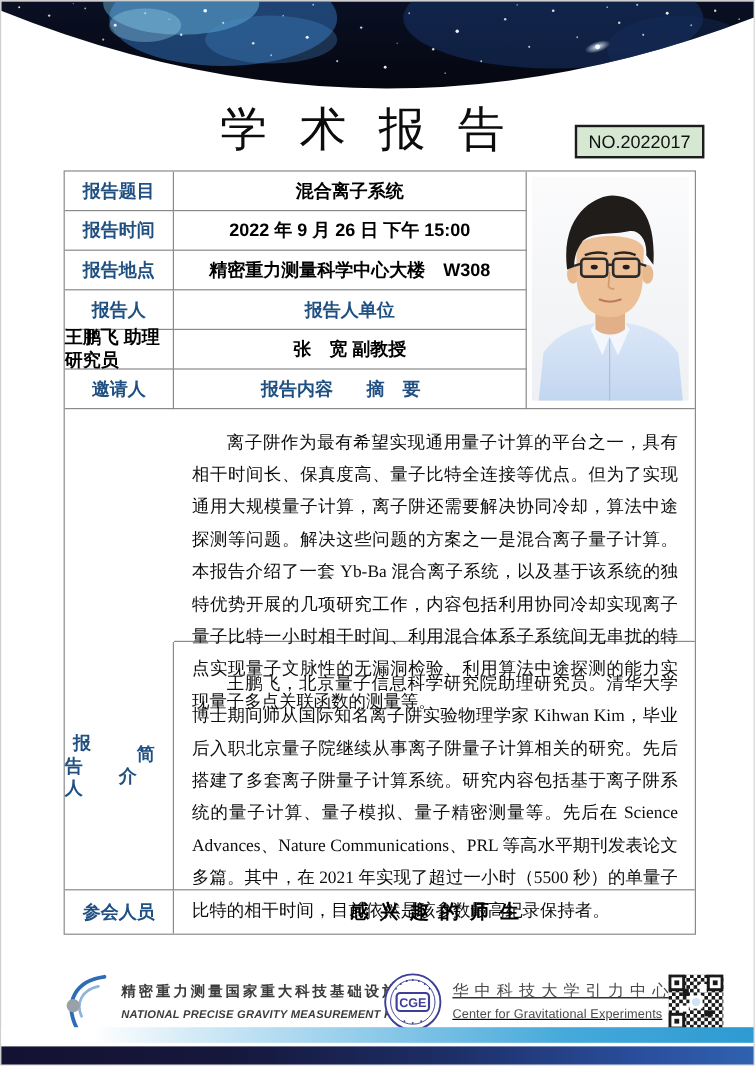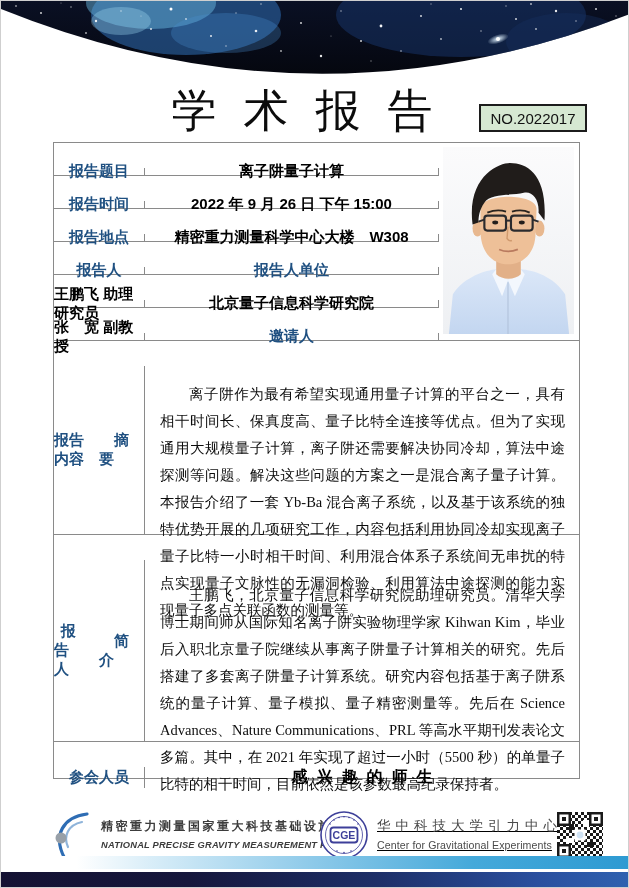--- a/index.html
+++ b/index.html
@@ -7,39 +7,39 @@
   .page {
     position:relative; width:629px; height:888px; margin:0 auto;
     background:#ffffff; overflow:hidden; border:1px solid #cfcfcf;
     font-family:"Liberation Sans", sans-serif;
   }
   
   .sky { position:absolute; top:0; left:0; }
   
   .title-row { position:absolute; top:80px; left:0; width:629px; text-align:center; }
   .page-title {
-    font-family:"DejaVu Serif", serif; font-size:45px; color:#0c0c0c;
+    font-family:"DejaVu Serif", serif; font-size:39px; color:#0c0c0c;
     letter-spacing:27px; text-indent:27px; font-weight:500;
   }
   .badge {
     position:absolute; top:103px; left:478px; width:108px; height:28px;
     background:#d6e8d2; border:2px solid #1c1c1c; display:flex;
     align-items:center; justify-content:center;
     font-size:15px; font-weight:normal; color:#111;
   }
   
   .info-table {
     position:absolute; left:52px; top:141px; width:527px; height:637px;
     border:1px solid #8a8a8a; display:grid;
     grid-template-columns:91px 294px 1fr;
     grid-template-rows:repeat(6,33px) 194px 207px 1fr;
     background:#fff;
   }
   .cell { border-right:1px solid #8a8a8a; border-bottom:1px solid #8a8a8a;
-          display:flex; align-items:center; justify-content:center;margin-top:25px; }
+          display:flex; align-items:center; justify-content:center; }
   .lbl { color:#1f5081; font-weight:bold; font-size:15px; }
   .val { color:#000; font-weight:bold; font-size:15px; }
   .photo-cell { grid-column:3; grid-row:1/7; border-bottom:1px solid #8a8a8a;
                 border-right:none; padding:4px 5px 6px 4px; display:flex; }
   .photo-cell svg { width:100%; height:100%; }
   .two-line { flex-direction:row; gap:13px; }
   .two-line .l2 { letter-spacing:1em; text-indent:1em; }
   .bio-l1 { letter-spacing:0.45em; text-indent:0.45em; }
   .para-cell {
     grid-column:2/4; border-right:none; border-bottom:1px solid #8a8a8a;
@@ -146,21 +146,21 @@
   </svg>
 
   <div class="title-row">
     <span class="page-title">学术报告</span>
   </div>
   <div class="badge">NO.2022017</div>
 
   <div class="info-table">
 
     <div class="cell lbl">报告题目</div>
-    <div class="cell val">离子阱量子计算</div>
+    <div class="cell val">混合离子系统</div>
     <div class="photo-cell">
       <svg viewBox="0 0 133 188" preserveAspectRatio="none">
         <defs>
           <linearGradient id="bgph" x1="0" y1="0" x2="0" y2="1">
             <stop offset="0" stop-color="#fbfbfc"></stop>
               <stop offset="1" stop-color="#eef0f3"></stop>
           </linearGradient>
           <linearGradient id="shirt" x1="0" y1="0" x2="0" y2="1">
             <stop offset="0" stop-color="#dbe7f8"></stop>
               <stop offset="1" stop-color="#c3d6f0"></stop>
@@ -202,21 +202,20 @@
     <div class="cell lbl">报告时间</div>
     <div class="cell val">2022 年 9 月 26 日 下午 15:00</div>
 
     <div class="cell lbl">报告地点</div>
     <div class="cell val">精密重力测量科学中心大楼　W308</div>
 
     <div class="cell lbl">报告人</div>
     <div class="cell lbl">报告人单位</div>
 
     <div class="cell val">王鹏飞 助理研究员</div>
-    <div class="cell val">北京量子信息科学研究院</div>
 
     <div class="cell val">张　宽 副教授</div>
     <div class="cell lbl">邀请人</div>
 
     <div class="cell lbl two-line">
       <span class="l1">报告内容</span>
       <span class="l2">摘要</span>
     </div>
     <div class="cell para-cell">离子阱作为最有希望实现通用量子计算的平台之一，具有相干时间长、保真度高、量子比特全连接等优点。但为了实现通用大规模量子计算，离子阱还需要解决协同冷却，算法中途探测等问题。解决这些问题的方案之一是混合离子量子计算。本报告介绍了一套 Yb-Ba 混合离子系统，以及基于该系统的独特优势开展的几项研究工作，内容包括利用协同冷却实现离子量子比特一小时相干时间、利用混合体系子系统间无串扰的特点实现量子文脉性的无漏洞检验、利用算法中途探测的能力实现量子多点关联函数的测量等。</div>
 

